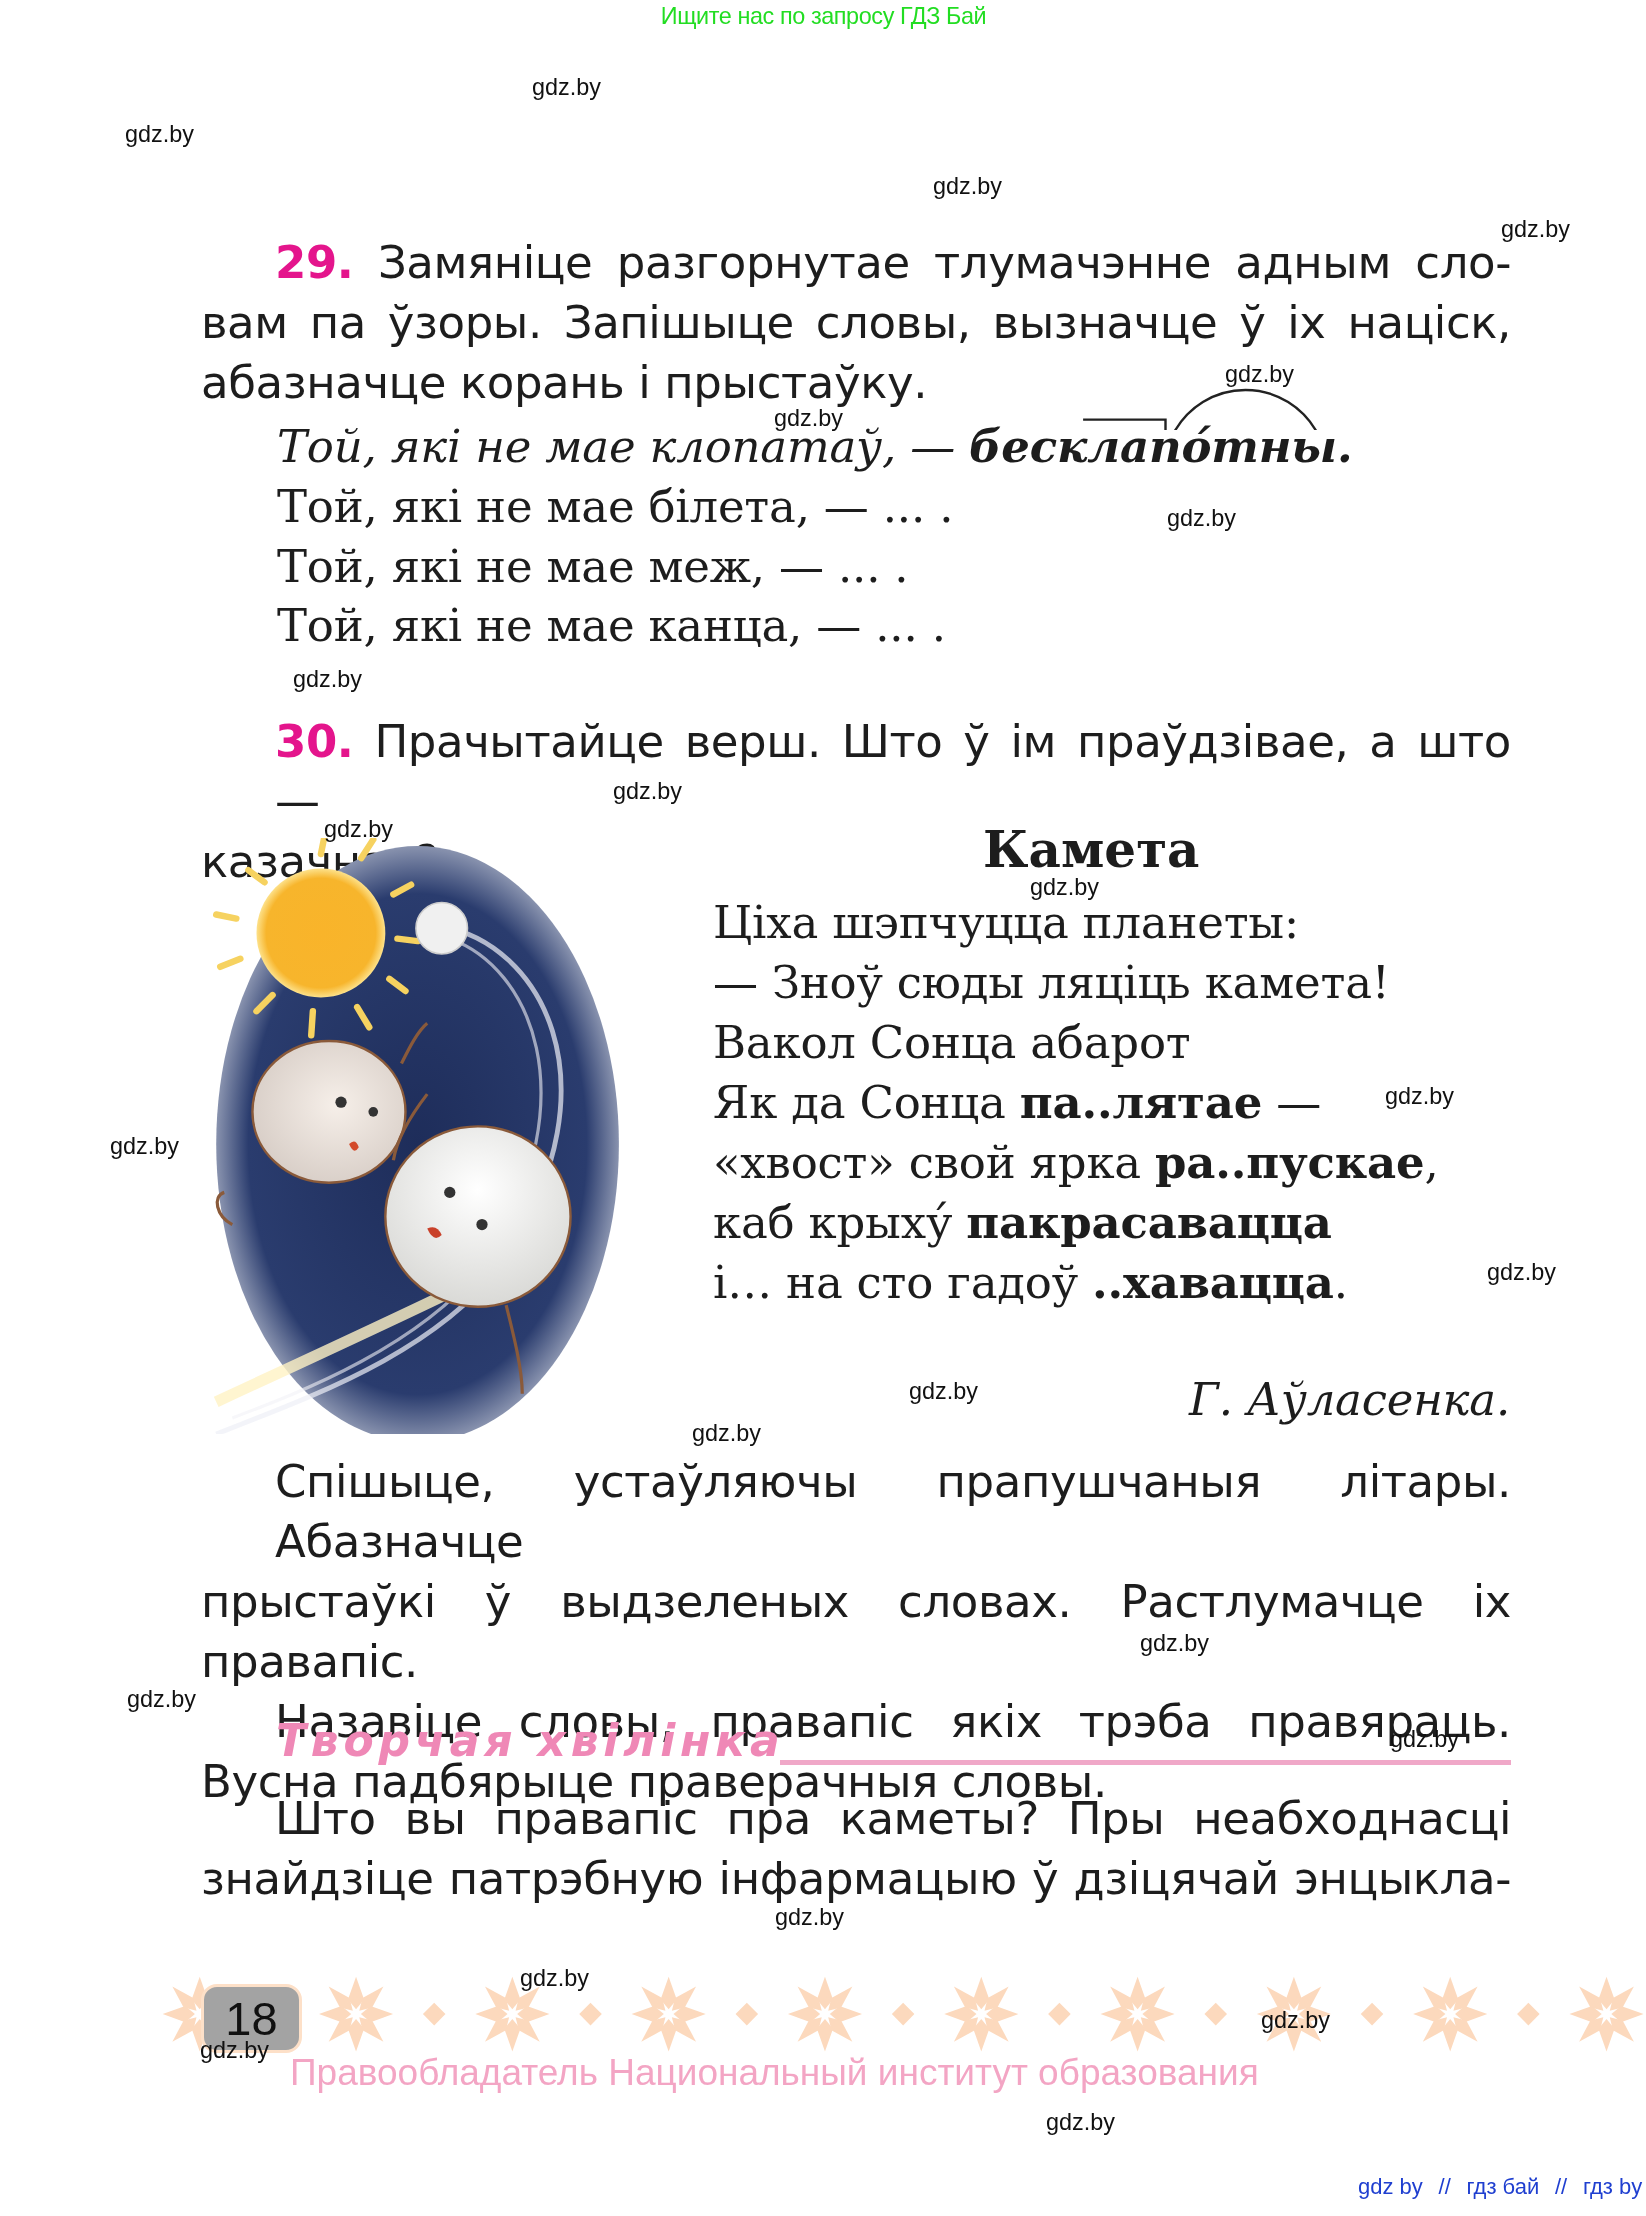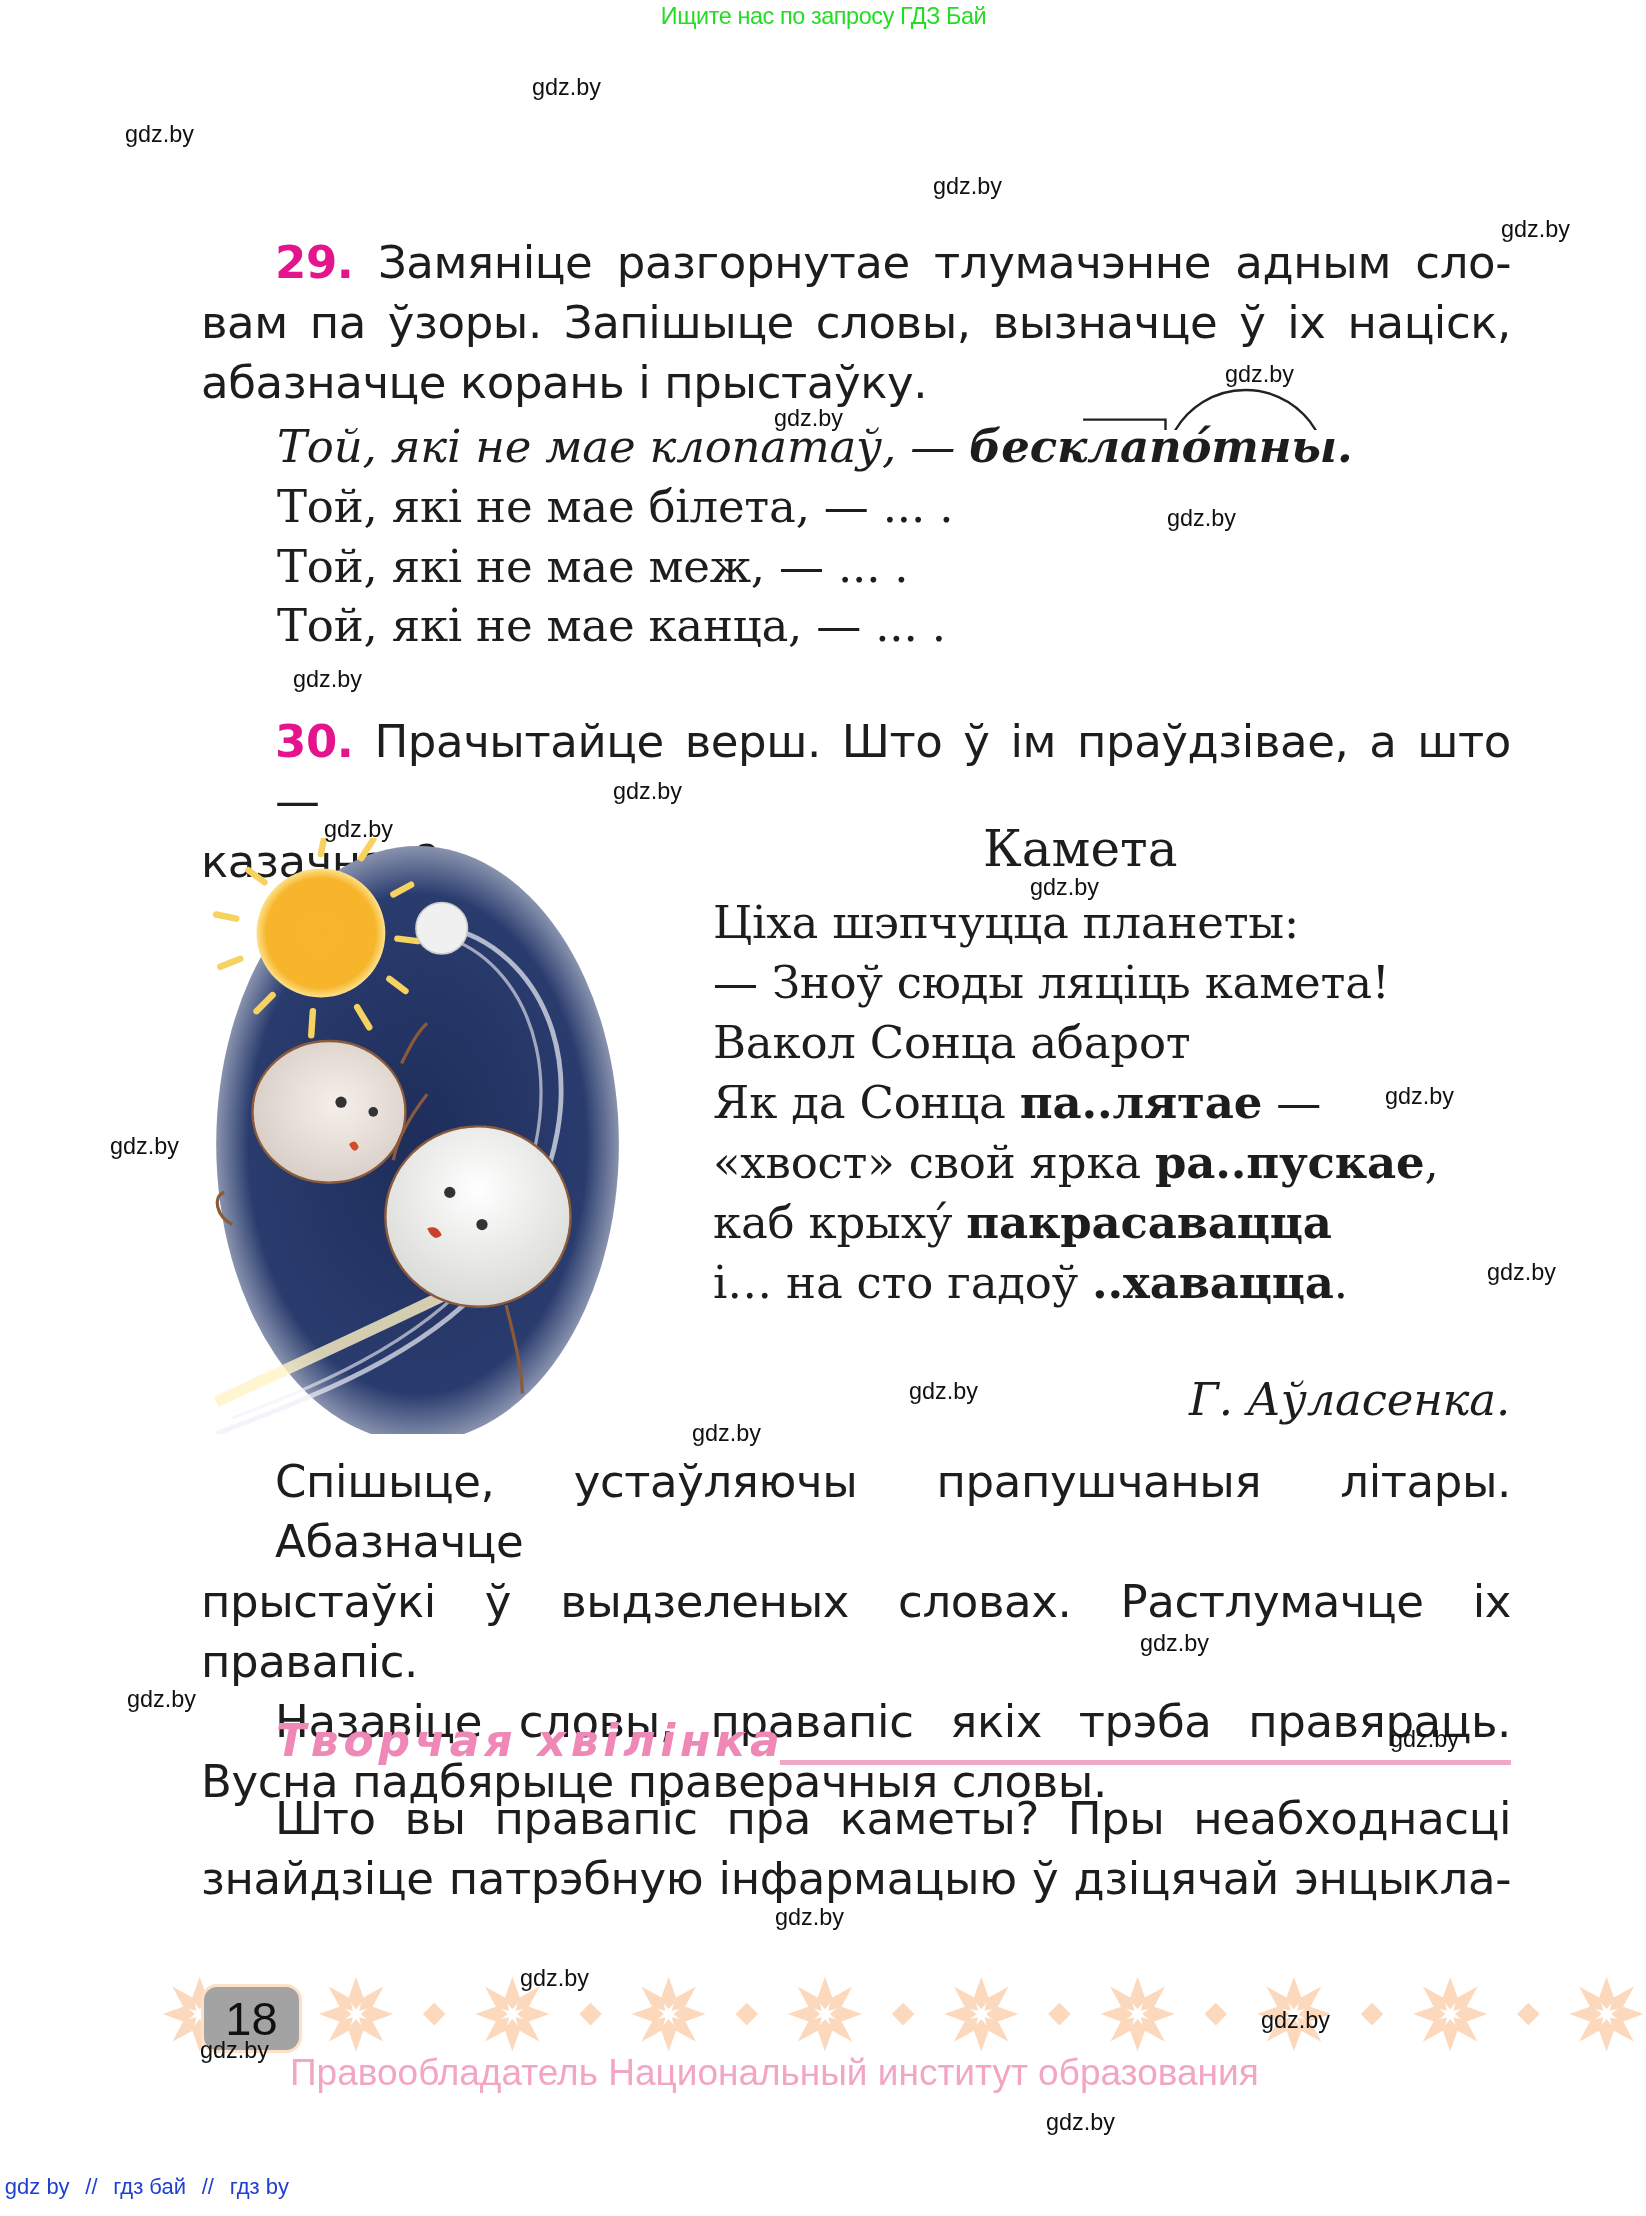--- a/index.html
+++ b/index.html
@@ -6,27 +6,27 @@
   body { width: 1647px; height: 2216px; position: relative; overflow: hidden; font-family: "DejaVu Sans", sans-serif; color: #1a1a1a; }
   .abs { position: absolute; }
   .top-banner { top: 3.2px; left: 0; width: 1647px; text-align: center; color: #22dd22; font-family: "Liberation Sans", sans-serif; font-size: 23.4px; letter-spacing: -0.4px; }
   .wm { font-family: "Liberation Sans", sans-serif; font-size: 23.4px; color: #111; white-space: nowrap; }
   .sans-body { font-family: "DejaVu Sans", sans-serif; font-size: 45px; line-height: 60px; color: #1d1d1d; letter-spacing: -0.4px; margin-top: 11px; }
   .ex-num { color: #e4158c; font-weight: bold; }
   .serif-line { font-family: "DejaVu Serif", serif; font-size: 45px; line-height: 60px; color: #1d1d1d; white-space: nowrap; letter-spacing: -0.2px; }
   .italic { font-style: italic; }
   .bold { font-weight: bold; }
   .justify { text-align: justify; text-align-last: justify; }
-  .poem-title { font-family: "DejaVu Serif", serif; font-weight: normal; font-size: 50px; color: #1d1d1d; }
+  .poem-title { font-family: "DejaVu Serif", serif; font-weight: bold; font-size: 50px; color: #1d1d1d; }
   .creative-title { font-family: "DejaVu Sans", sans-serif; font-style: italic; font-weight: bold; font-size: 44px; color: #ef88b6; letter-spacing: 4.8px; }
   .creative-line { height: 4.8px; background: #f0a8c8; }
   .ornament { top: 1976px; left: 153px; width: 1493px; height: 77px; }
   .page-box { left: 201px; top: 1984px; width: 95px; height: 63px; background: #a3a3a3; border: 3.2px solid #fde0c8; border-radius: 16px; text-align: center; font-family: "Liberation Sans", sans-serif; font-size: 47px; line-height: 63px; color: #111; }
   .copyright { top: 2052px; left: 290px; font-family: "Liberation Sans", sans-serif; font-size: 37px; color: #f3a5c4; white-space: nowrap; }
-  .bottom-links { top: 2174px; left: 0; width: 1647px; text-align: left; font-family: "Liberation Sans", sans-serif; font-size: 22px; color: #1f3fd0; }
+  .bottom-links { top: 2174px; left: 0; width: 1647px; text-align: right; font-family: "Liberation Sans", sans-serif; font-size: 22px; color: #1f3fd0; }
   .bottom-links span { margin: 0 4.8px; }
   .arc { top: 382px; left: 1080px; width: 387px; height: 48px; }
   .illustration { left: 200px; top: 838px; width: 419px; height: 596px; }
 </style>
 </head>
 <body>
 
 <div class="abs top-banner">Ищите нас по запросу ГДЗ Бай</div>
 
 <div class="abs sans-body" style="left:201px; top:222px; width:1310px;">

